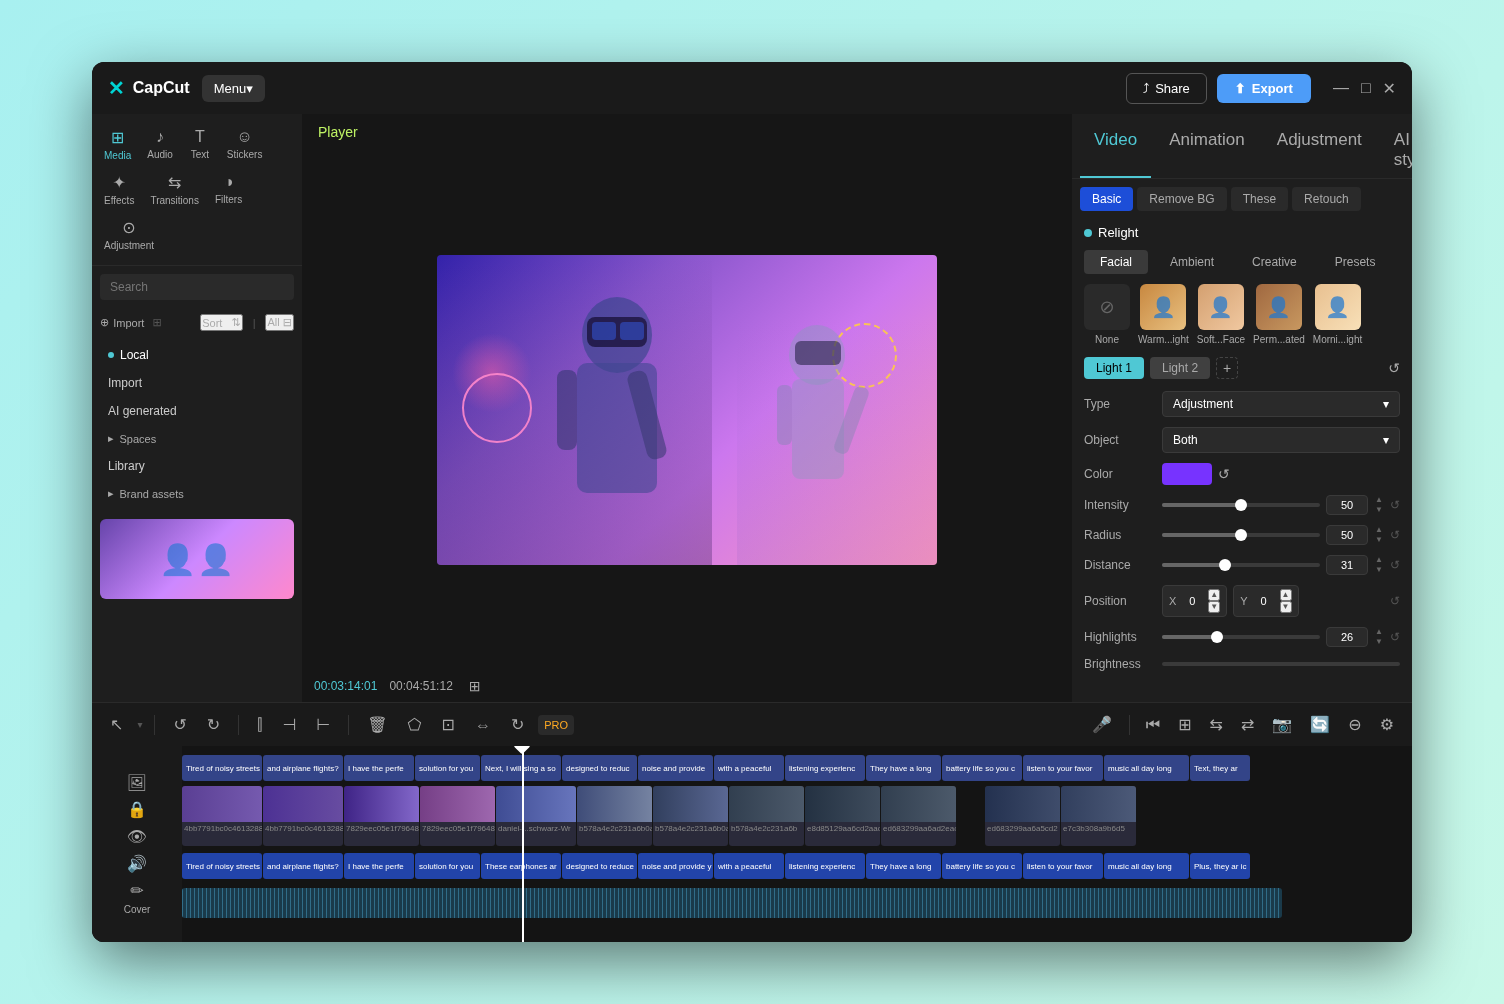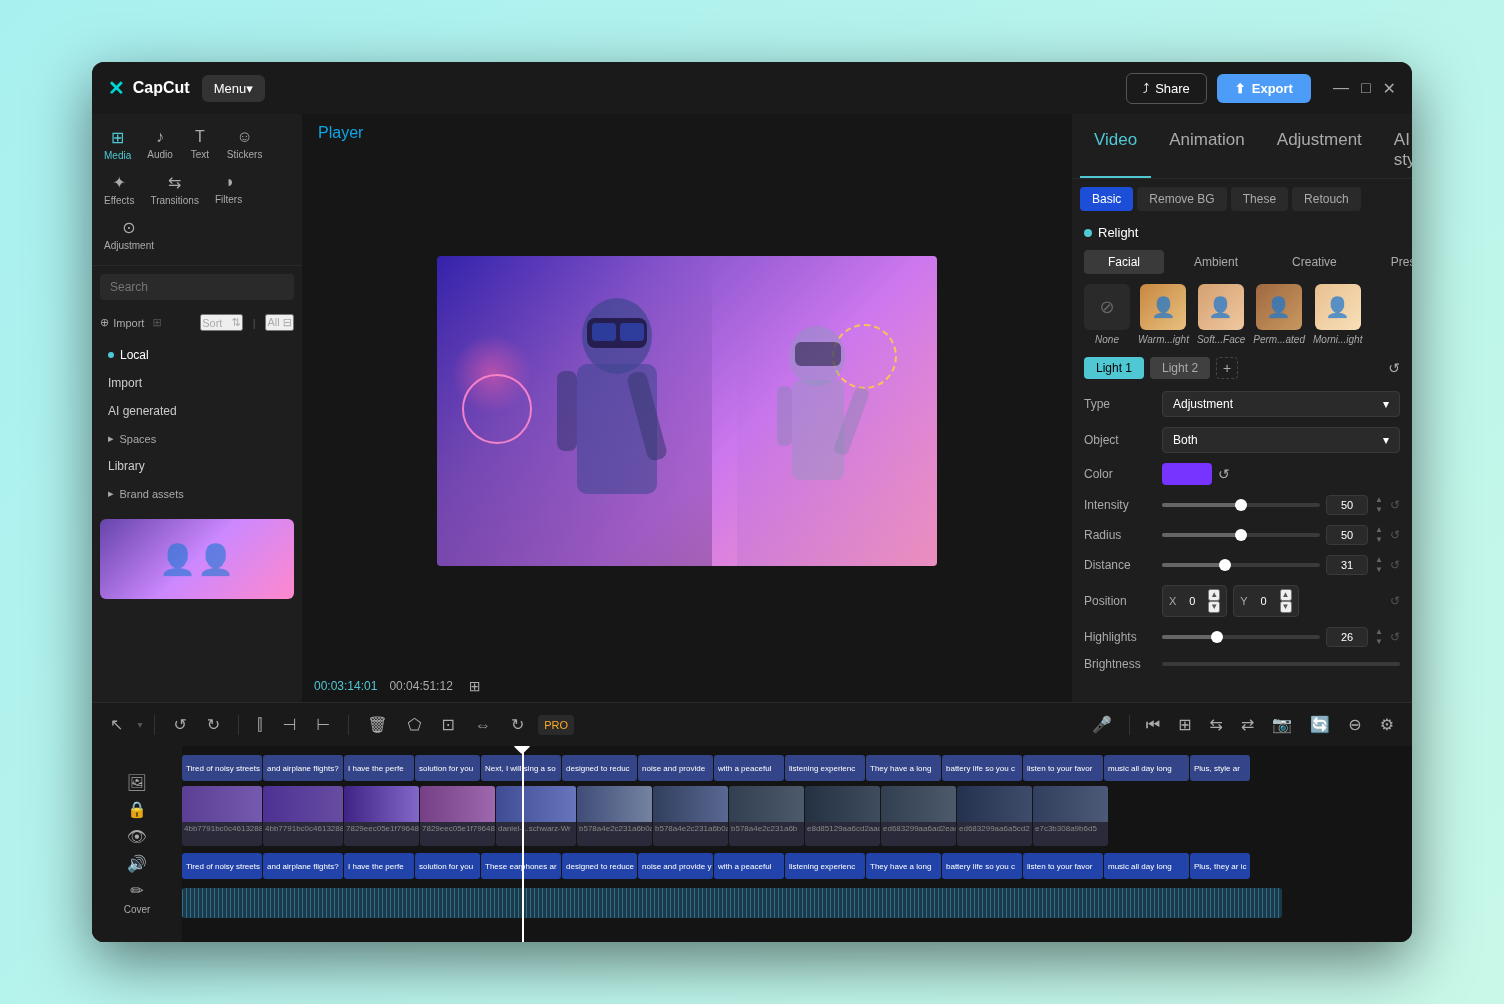--- a/index.html
+++ b/index.html
@@ -233,22 +233,22 @@
     }
     
     .center-area {
       flex: 1;
       display: flex;
       flex-direction: column;
       background: #161616;
     }
     .player-header {
       padding: 10px 16px;
-      color: #0ea5e9;
-      font-size: 16px;
+      color: #bef264;
+      font-size: 14px;
     }
     .player-canvas {
       flex: 1;
       display: flex;
       align-items: center;
       justify-content: center;
       padding: 10px;
       position: relative;
     }
     .player-video {
@@ -386,21 +386,21 @@
       height: 8px;
       background: #4fc8d4;
       border-radius: 50%;
     }
     .relight-mode-tabs {
       display: flex;
       gap: 6px;
       margin-bottom: 10px;
     }
     .relight-mode-tab {
-      padding: 5px 24px;
+      padding: 5px 16px;
       font-size: 12px;
       color: #aaa;
       cursor: pointer;
       border-radius: 4px;
     }
     .relight-mode-tab.active {
       background: #3a3a3a;
       color: white;
     }
     .preset-row {
@@ -430,21 +430,20 @@
       background: #2a2a2a;
       display: flex;
       align-items: center;
       justify-content: center;
       color: #666;
       font-size: 18px;
     }
     .preset-label {
       font-size: 10px;
       color: #aaa;
-      font-style: italic;
     }
     
     .face-warm { background: linear-gradient(135deg, #c88840 0%, #e8c080 100%); }
     .face-soft { background: linear-gradient(135deg, #d4a070 0%, #f0c8a0 100%); }
     .face-perm { background: linear-gradient(135deg, #a06840 0%, #c89860 100%); }
     .face-morn { background: linear-gradient(135deg, #e8c090 0%, #f8e0b8 100%); }
     .light-tabs {
       display: flex;
       gap: 6px;
       margin-bottom: 12px;
@@ -1229,21 +1228,21 @@
               <div class="clip text-clip" style="width:65px;font-size:8px;">solution for you</div>
               <div class="clip text-clip" style="width:80px;font-size:8px;">Next, I will sing a so</div>
               <div class="clip text-clip" style="width:75px;font-size:8px;">designed to reduc</div>
               <div class="clip text-clip" style="width:75px;font-size:8px;">noise and provide</div>
               <div class="clip text-clip" style="width:70px;font-size:8px;">with a peaceful</div>
               <div class="clip text-clip" style="width:80px;font-size:8px;">listening experienc</div>
               <div class="clip text-clip" style="width:75px;font-size:8px;">They have a long</div>
               <div class="clip text-clip" style="width:80px;font-size:8px;">battery life so you c</div>
               <div class="clip text-clip" style="width:80px;font-size:8px;">listen to your favor</div>
               <div class="clip text-clip" style="width:85px;font-size:8px;">music all day long</div>
-              <div class="clip text-clip" style="width:60px;font-size:8px;">Plus, style ar</div>
+              <div class="clip text-clip" style="width:60px;font-size:8px;">Text, they ar</div>
             </div>
           </div>
 
           <div class="main-track" style="margin-bottom:2px;">
             <div class="main-track-clips" style="display:flex;height:60px;gap:1px;">
               <div class="main-clip" style="width:80px;">
                 <div class="main-clip-thumb" style="background:linear-gradient(90deg,#6644aa,#8866cc);"></div>
                 <div class="main-clip-text" style="font-size:8px;color:#888;padding:2px;">4bb7791bc0c46132881f4e</div>
               </div>
               <div class="main-clip" style="width:80px;">
@@ -1275,21 +1274,21 @@
                 <div class="main-clip-text" style="font-size:8px;color:#888;padding:2px;">b578a4e2c231a6b</div>
               </div>
               <div class="main-clip" style="width:75px;">
                 <div class="main-clip-thumb" style="background:linear-gradient(90deg,#223344,#445566);"></div>
                 <div class="main-clip-text" style="font-size:8px;color:#888;padding:2px;">e8d85129aa6cd2aad8b6</div>
               </div>
               <div class="main-clip" style="width:75px;">
                 <div class="main-clip-thumb" style="background:linear-gradient(90deg,#334455,#556677);"></div>
                 <div class="main-clip-text" style="font-size:8px;color:#888;padding:2px;">ed683299aa6ad2ead8b3</div>
               </div>
-              <div class="main-clip" style="width:75px;">
+              <div class="main-clip" style="width:75px;margin-left:28px;">
                 <div class="main-clip-thumb" style="background:linear-gradient(90deg,#223355,#445577);"></div>
                 <div class="main-clip-text" style="font-size:8px;color:#888;padding:2px;">ed683299aa6a5cd2</div>
               </div>
               <div class="main-clip" style="width:75px;">
                 <div class="main-clip-thumb" style="background:linear-gradient(90deg,#334466,#556688);"></div>
                 <div class="main-clip-text" style="font-size:8px;color:#888;padding:2px;">e7c3b308a9b6d5</div>
               </div>
             </div>
           </div>
 

